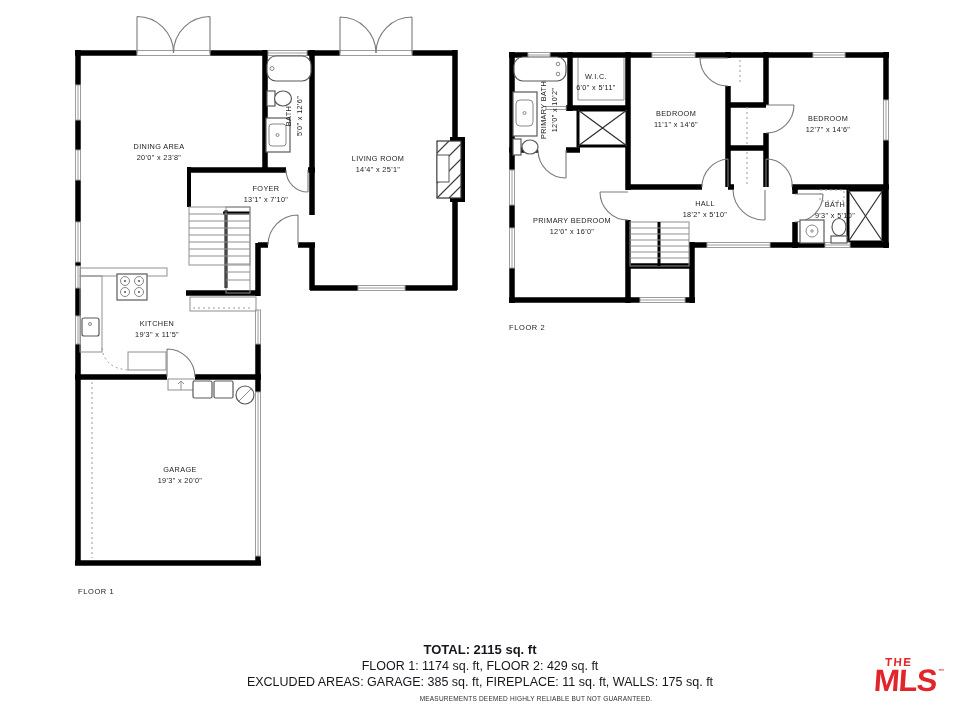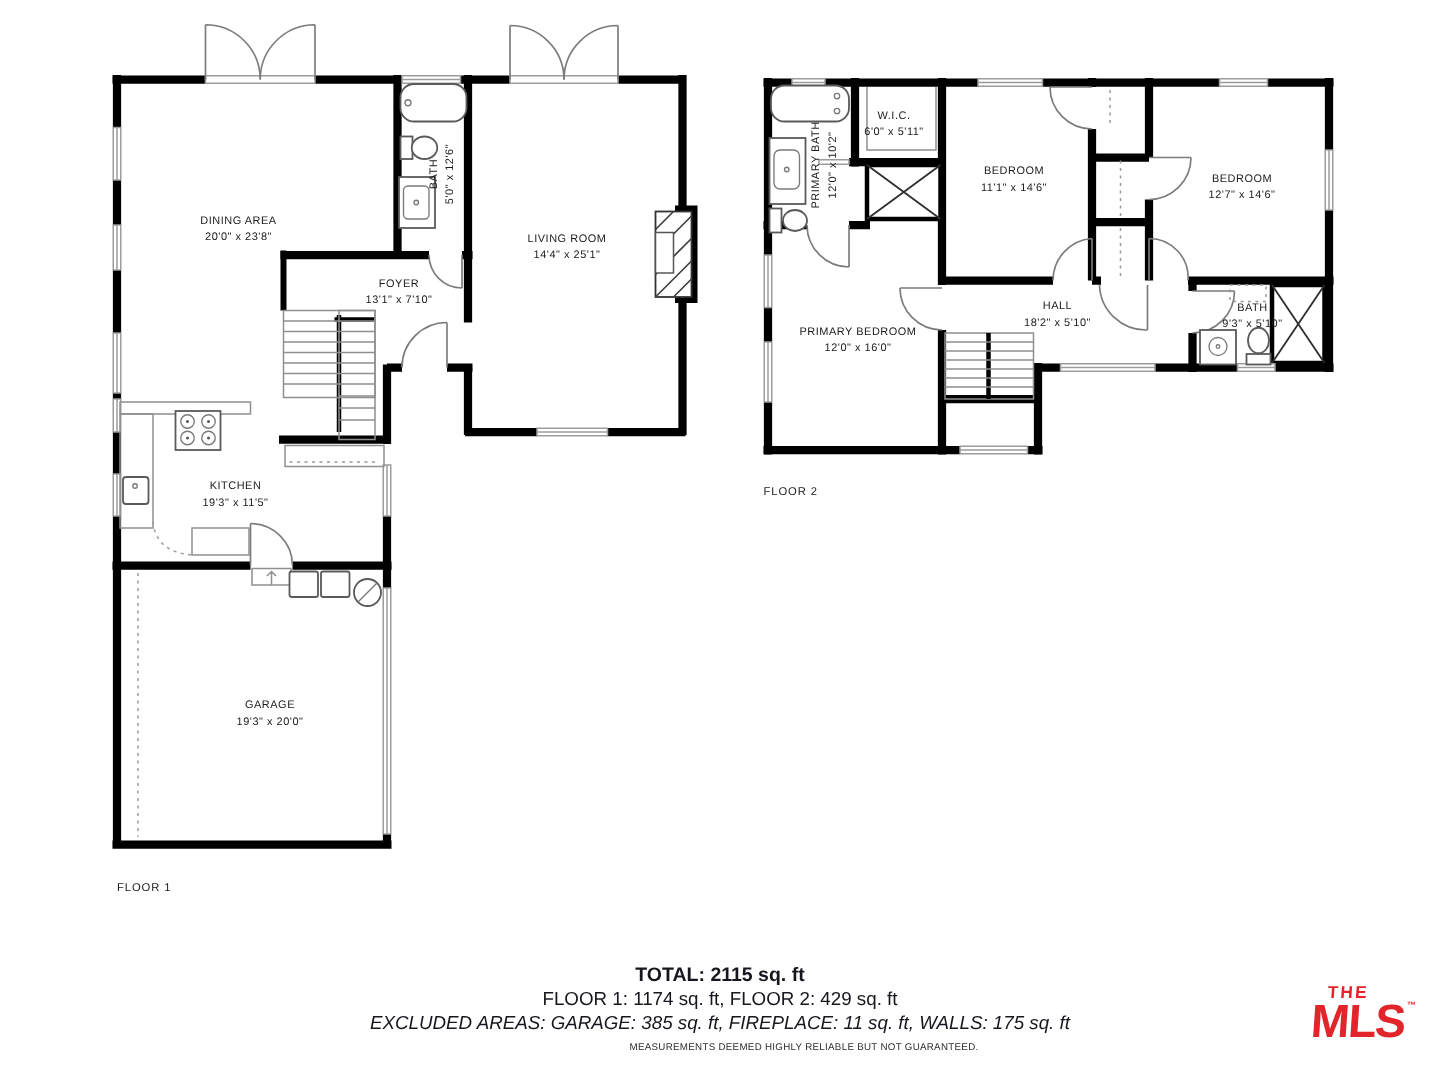--- a/index.html
+++ b/index.html
@@ -23,21 +23,21 @@
   .lbl    { font-family:"Liberation Sans", sans-serif; font-size:7.3px; fill:#1b1b1b;
             letter-spacing:0.35px; text-anchor:middle; }
   .lbltag { font-family:"Liberation Sans", sans-serif; font-size:7.5px; fill:#1b1b1b;
             letter-spacing:0.6px; }
 
   
   .summary-line { position:absolute; left:0; width:960px; text-align:center;
                   color:#16161e; line-height:1; }
   .sum-total    { top:643px; font-size:13px; font-weight:bold; }
   .sum-floors   { top:660px; font-size:12.5px; }
-  .sum-excluded { top:676px; font-size:12.5px;font-style:italic; }
+  .sum-excluded { top:676px; font-size:12.5px; }
   .sum-disclaimer { top:696px; left:56px; font-size:6.5px; color:#2e2e2e; letter-spacing:0.2px; }
 
   
   .logo { position:absolute; left:874px; top:656px; width:80px; height:54px; }
   .logo-the { position:absolute; left:11px; top:0;  font-size:11.5px; font-weight:800;
               letter-spacing:1.5px; transform:skewX(-4deg); }
   .logo-mls { position:absolute; left:0;  top:7px; font-size:31px; font-weight:800;
               letter-spacing:-1px; transform:skewX(-4deg); }
   .logo-tm  { position:absolute; left:64px; top:12px; font-size:6px; font-weight:700; }
   .logo-com { position:absolute; left:51px; top:41px; font-size:8px; font-weight:800;

